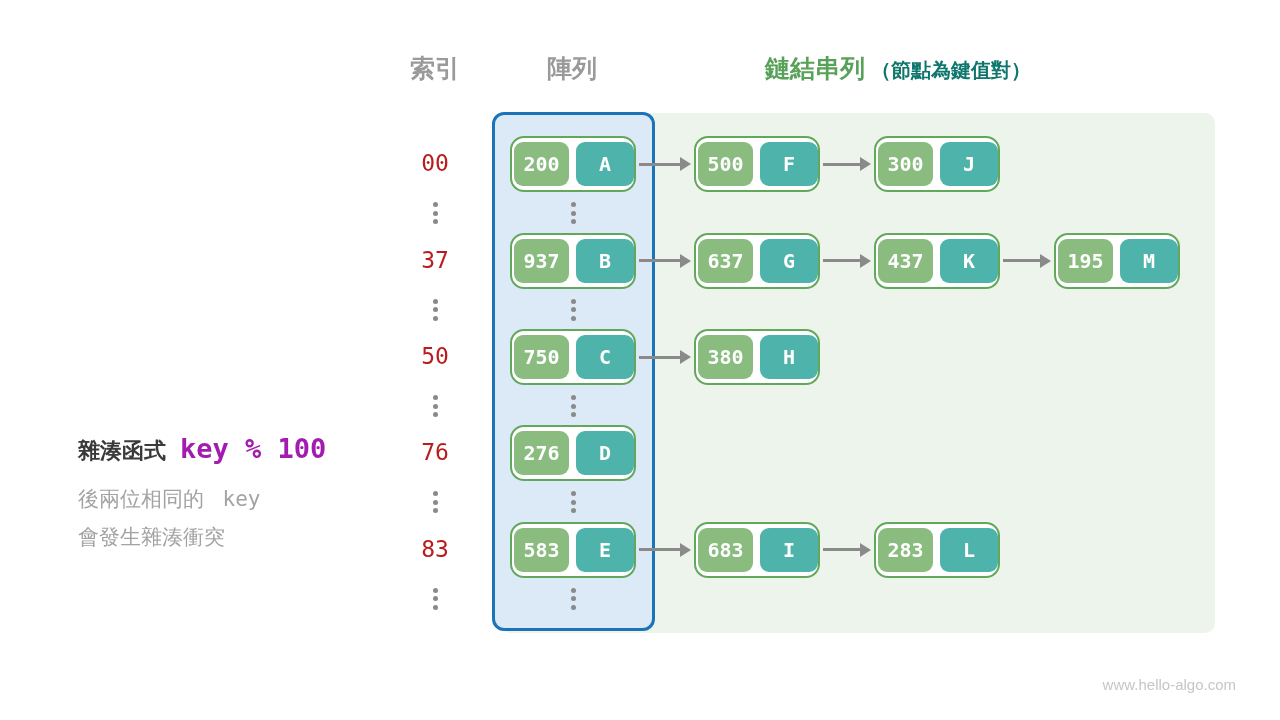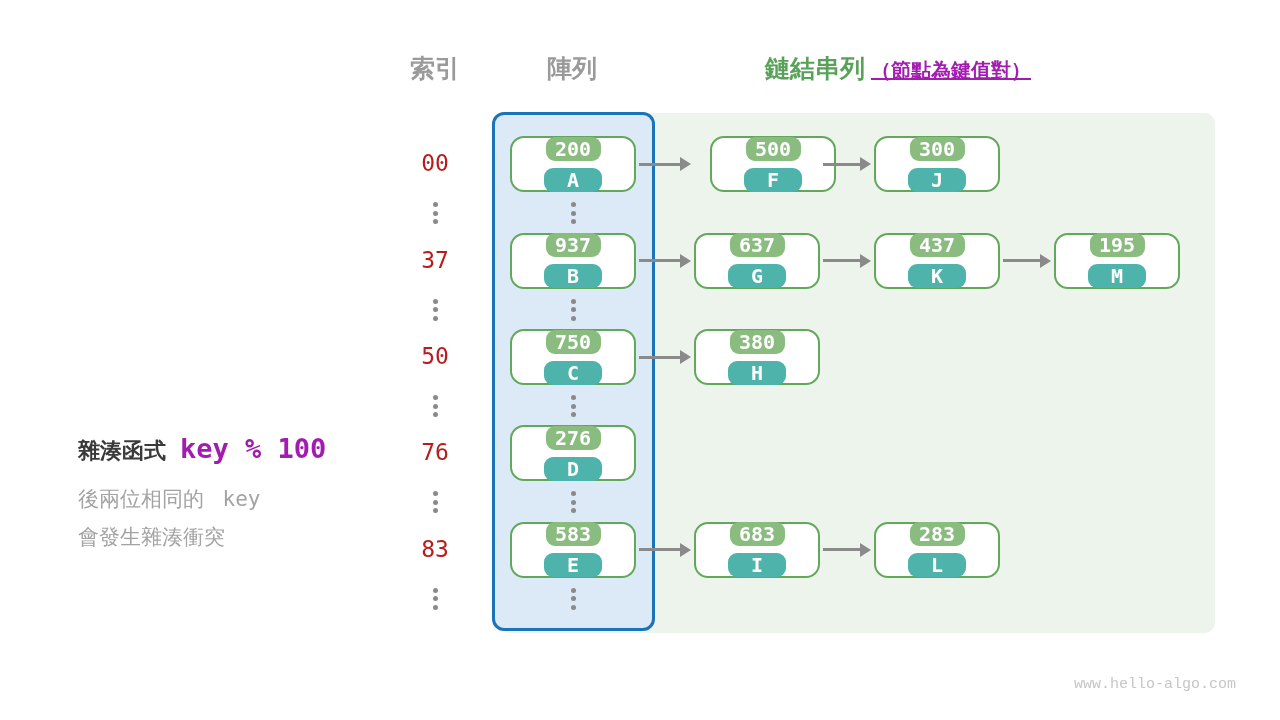--- a/index.html
+++ b/index.html
@@ -7,21 +7,21 @@
     position:relative;width:1280px;height:720px;background:#ffffff;overflow:hidden;
     font-family:"Liberation Sans","DejaVu Sans",sans-serif;
   }
   .mono{font-family:"DejaVu Sans Mono","Liberation Mono",monospace;}
 
   
   .hdr{position:absolute;top:52px;font-size:25px;font-weight:bold;color:#9a9a9a;white-space:nowrap;}
   #hdr-index{left:403px;width:64px;text-align:center;}
   #hdr-array{left:540px;width:64px;text-align:center;}
   #hdr-list{left:765px;color:#58a158;display:flex;align-items:baseline;gap:6px;}
-  #hdr-list .note{font-size:20px;font-weight:600;color:#a21caf;text-decoration:underline;}
+  #hdr-list .note{font-size:20px;font-weight:600;color:#0f766e;}
 
   
   .info-box{
     position:absolute;left:60px;top:211px;width:323px;height:154px;
     background:#f1f1f1;border-radius:12px;box-sizing:border-box;padding:16px 22px;
   }
   .info-box .title{font-size:23px;font-weight:bold;color:#3a3a3a;margin-bottom:12px;}
   .info-box .line{font-size:21px;color:#a3a3a3;line-height:38px;white-space:nowrap;}
 
   
@@ -44,41 +44,41 @@
 
   
   .idx{
     position:absolute;width:72px;text-align:center;
     font-family:"DejaVu Sans Mono","Liberation Mono",monospace;
     font-size:23px;color:#b91c1c;
   }
   .node{
     position:absolute;width:126px;height:56px;background:#ffffff;
     border:2.5px solid #61a85b;border-radius:14px;box-sizing:border-box;
-    display:flex;align-items:center;justify-content:center;gap:7px;flex-direction:column;
+    display:flex;align-items:center;justify-content:flex-end;gap:7px;
   }
   .cell{
     height:44px;border-radius:9px;display:flex;align-items:center;justify-content:center;
     color:#ffffff;font-family:"DejaVu Sans Mono","Liberation Mono",monospace;
     font-weight:bold;font-size:20px;
   }
   .cell.key{width:55px;background:#8abc80;}
   .cell.val{width:58px;background:#4eb3aa;}
   .arrow{position:absolute;height:3px;background:#8a8a8a;}
   .arrow::after{
     content:'';position:absolute;right:-10px;top:-5.5px;width:0;height:0;
     border-left:11px solid #8a8a8a;border-top:7px solid transparent;border-bottom:7px solid transparent;
   }
   .dots{position:absolute;display:flex;flex-direction:column;gap:3.5px;align-items:center;width:6px;}
   .dots i{width:5px;height:5px;border-radius:50%;background:#8a8a8a;}
 
   
   .footer{
     position:absolute;right:44px;top:676px;font-size:15px;color:#c6c6c6;
-    font-family:Liberation Mono, monospace;
+    font-family:Liberation Sans, sans-serif;
   }
 </style>
 </head>
 <body>
 
 <div class="canvas">
 
   <div class="hdr" id="hdr-index">索引</div>
   <div class="hdr" id="hdr-array">陣列</div>
   <div class="hdr" id="hdr-list">
@@ -102,21 +102,21 @@
   <div class="list-panel"></div>
   <div class="array-col"></div>
 
   <div id="rows">
       <div class="idx" style="left: 399px; top: 150px;">00</div>
       <div class="node" style="left: 510px; top: 136px;">
         <div class="cell key mono">200</div>
         <div class="cell val mono">A</div>
       </div>
       <div class="arrow" style="left: 639px; top: 162.5px; width: 42px;"></div>
-      <div class="node" style="left: 694px; top: 136px; margin-left: 16px;">
+      <div class="node" style="left: 694px; top: 136px;">
         <div class="cell key mono">500</div>
         <div class="cell val mono">F</div>
       </div>
       <div class="arrow" style="left: 823px; top: 162.5px; width: 38px;"></div>
       <div class="node" style="left: 874px; top: 136px;">
         <div class="cell key mono">300</div>
         <div class="cell val mono">J</div>
       </div>
       <div class="dots" style="left: 432px; top: 202px;">
         <i></i>

